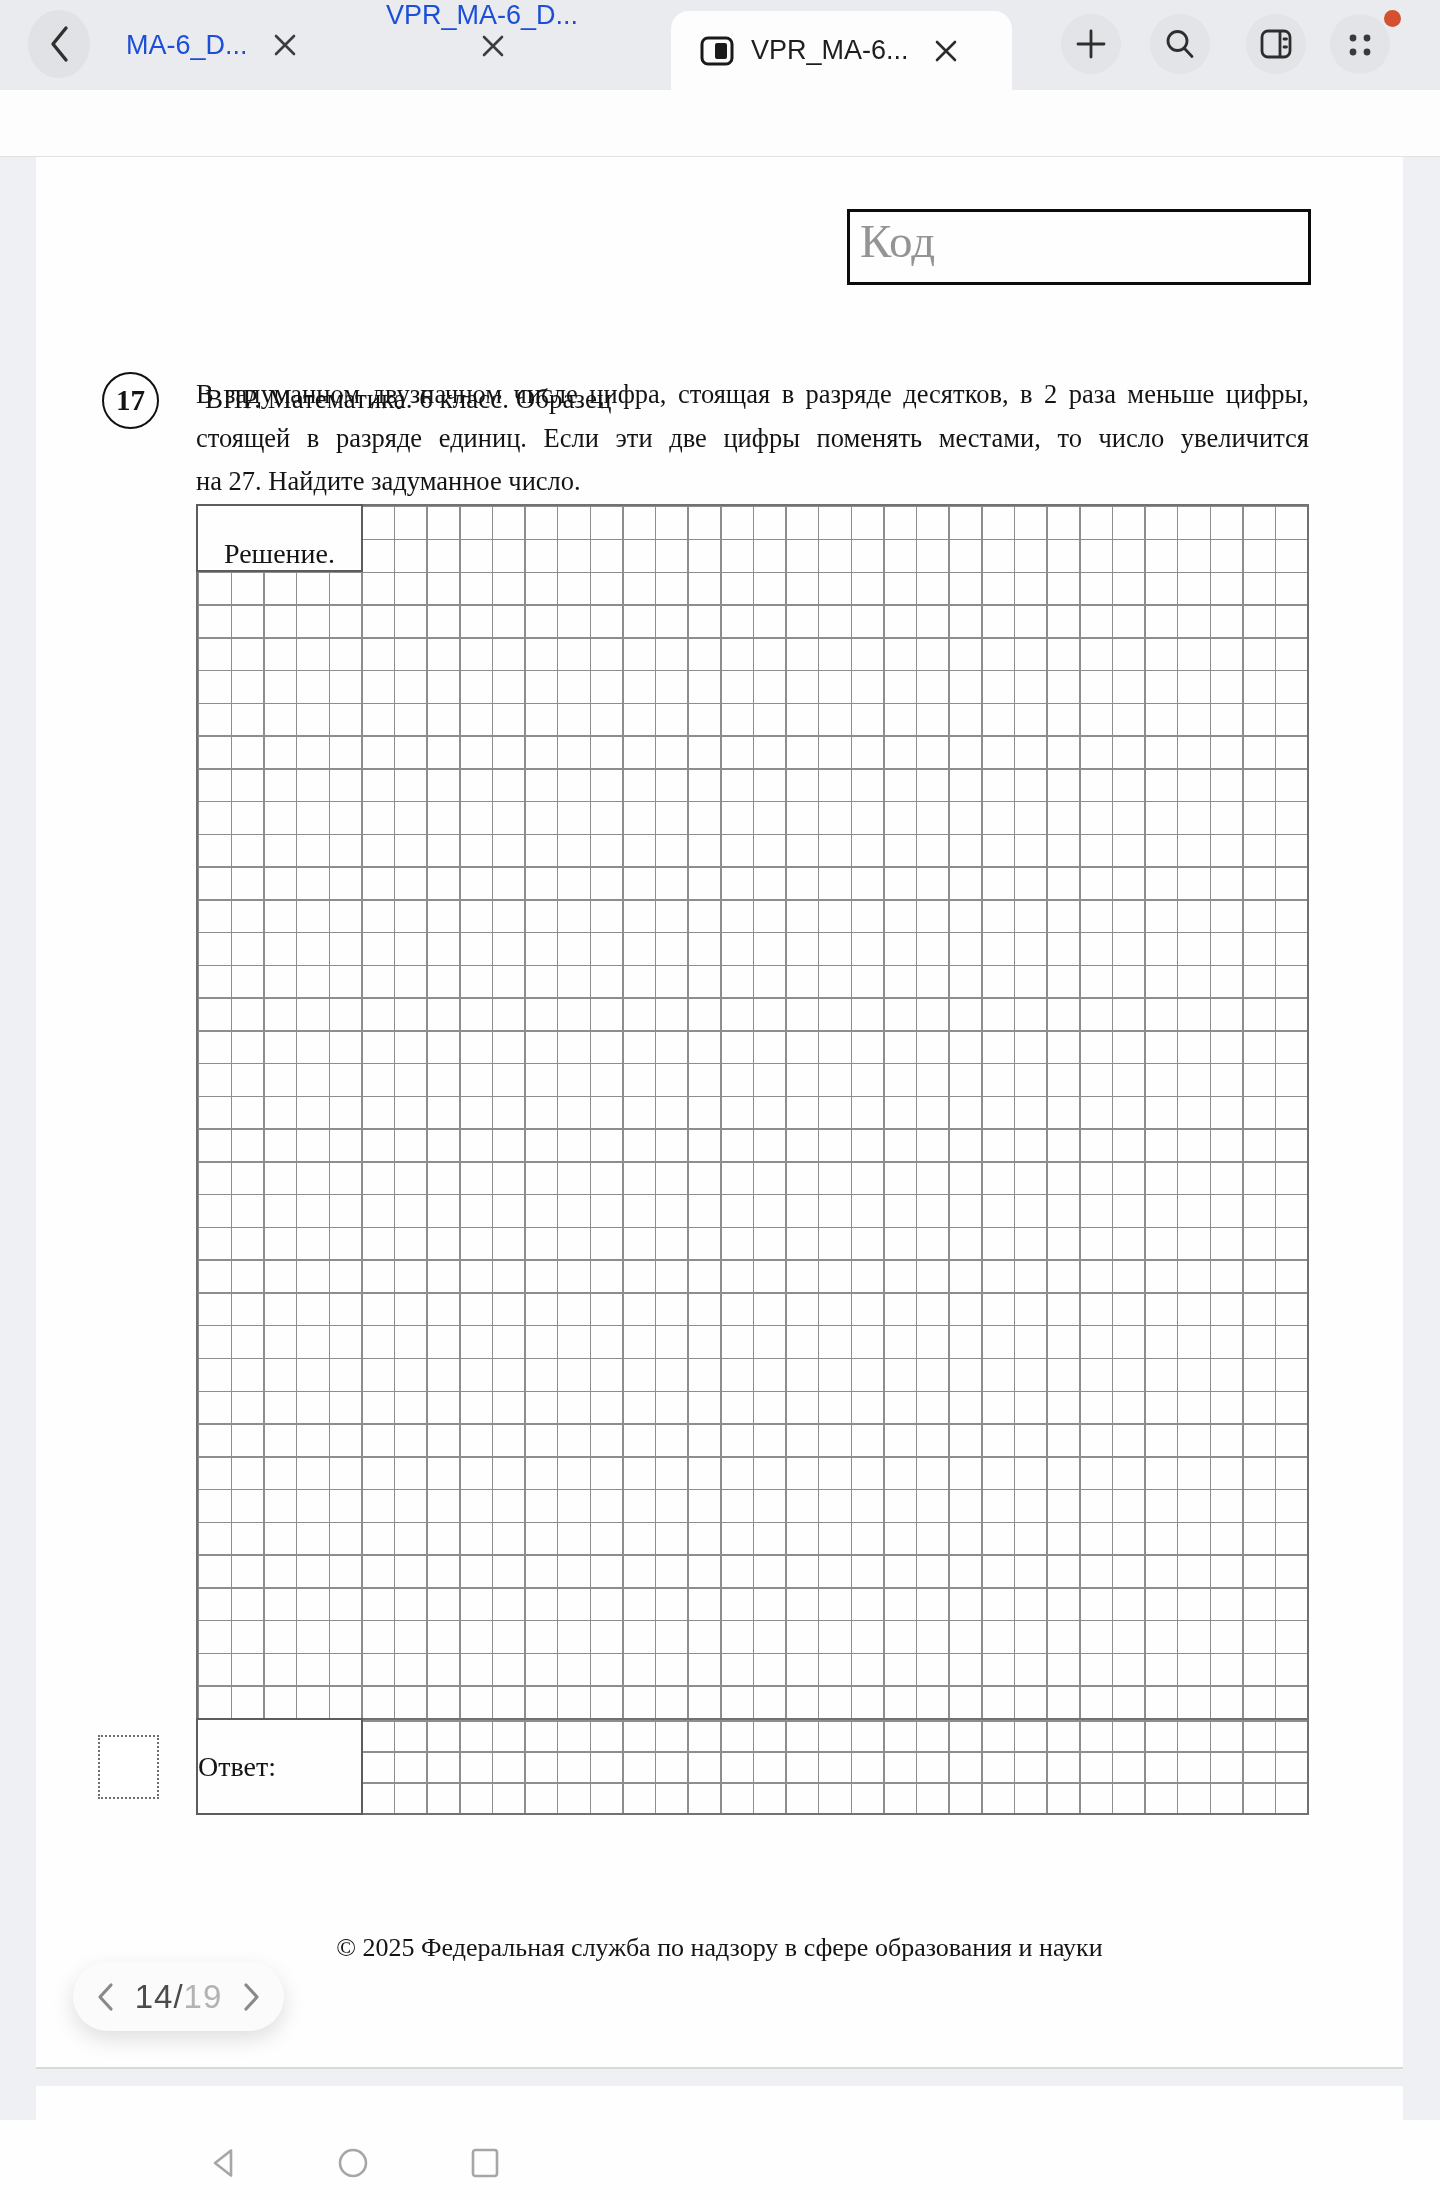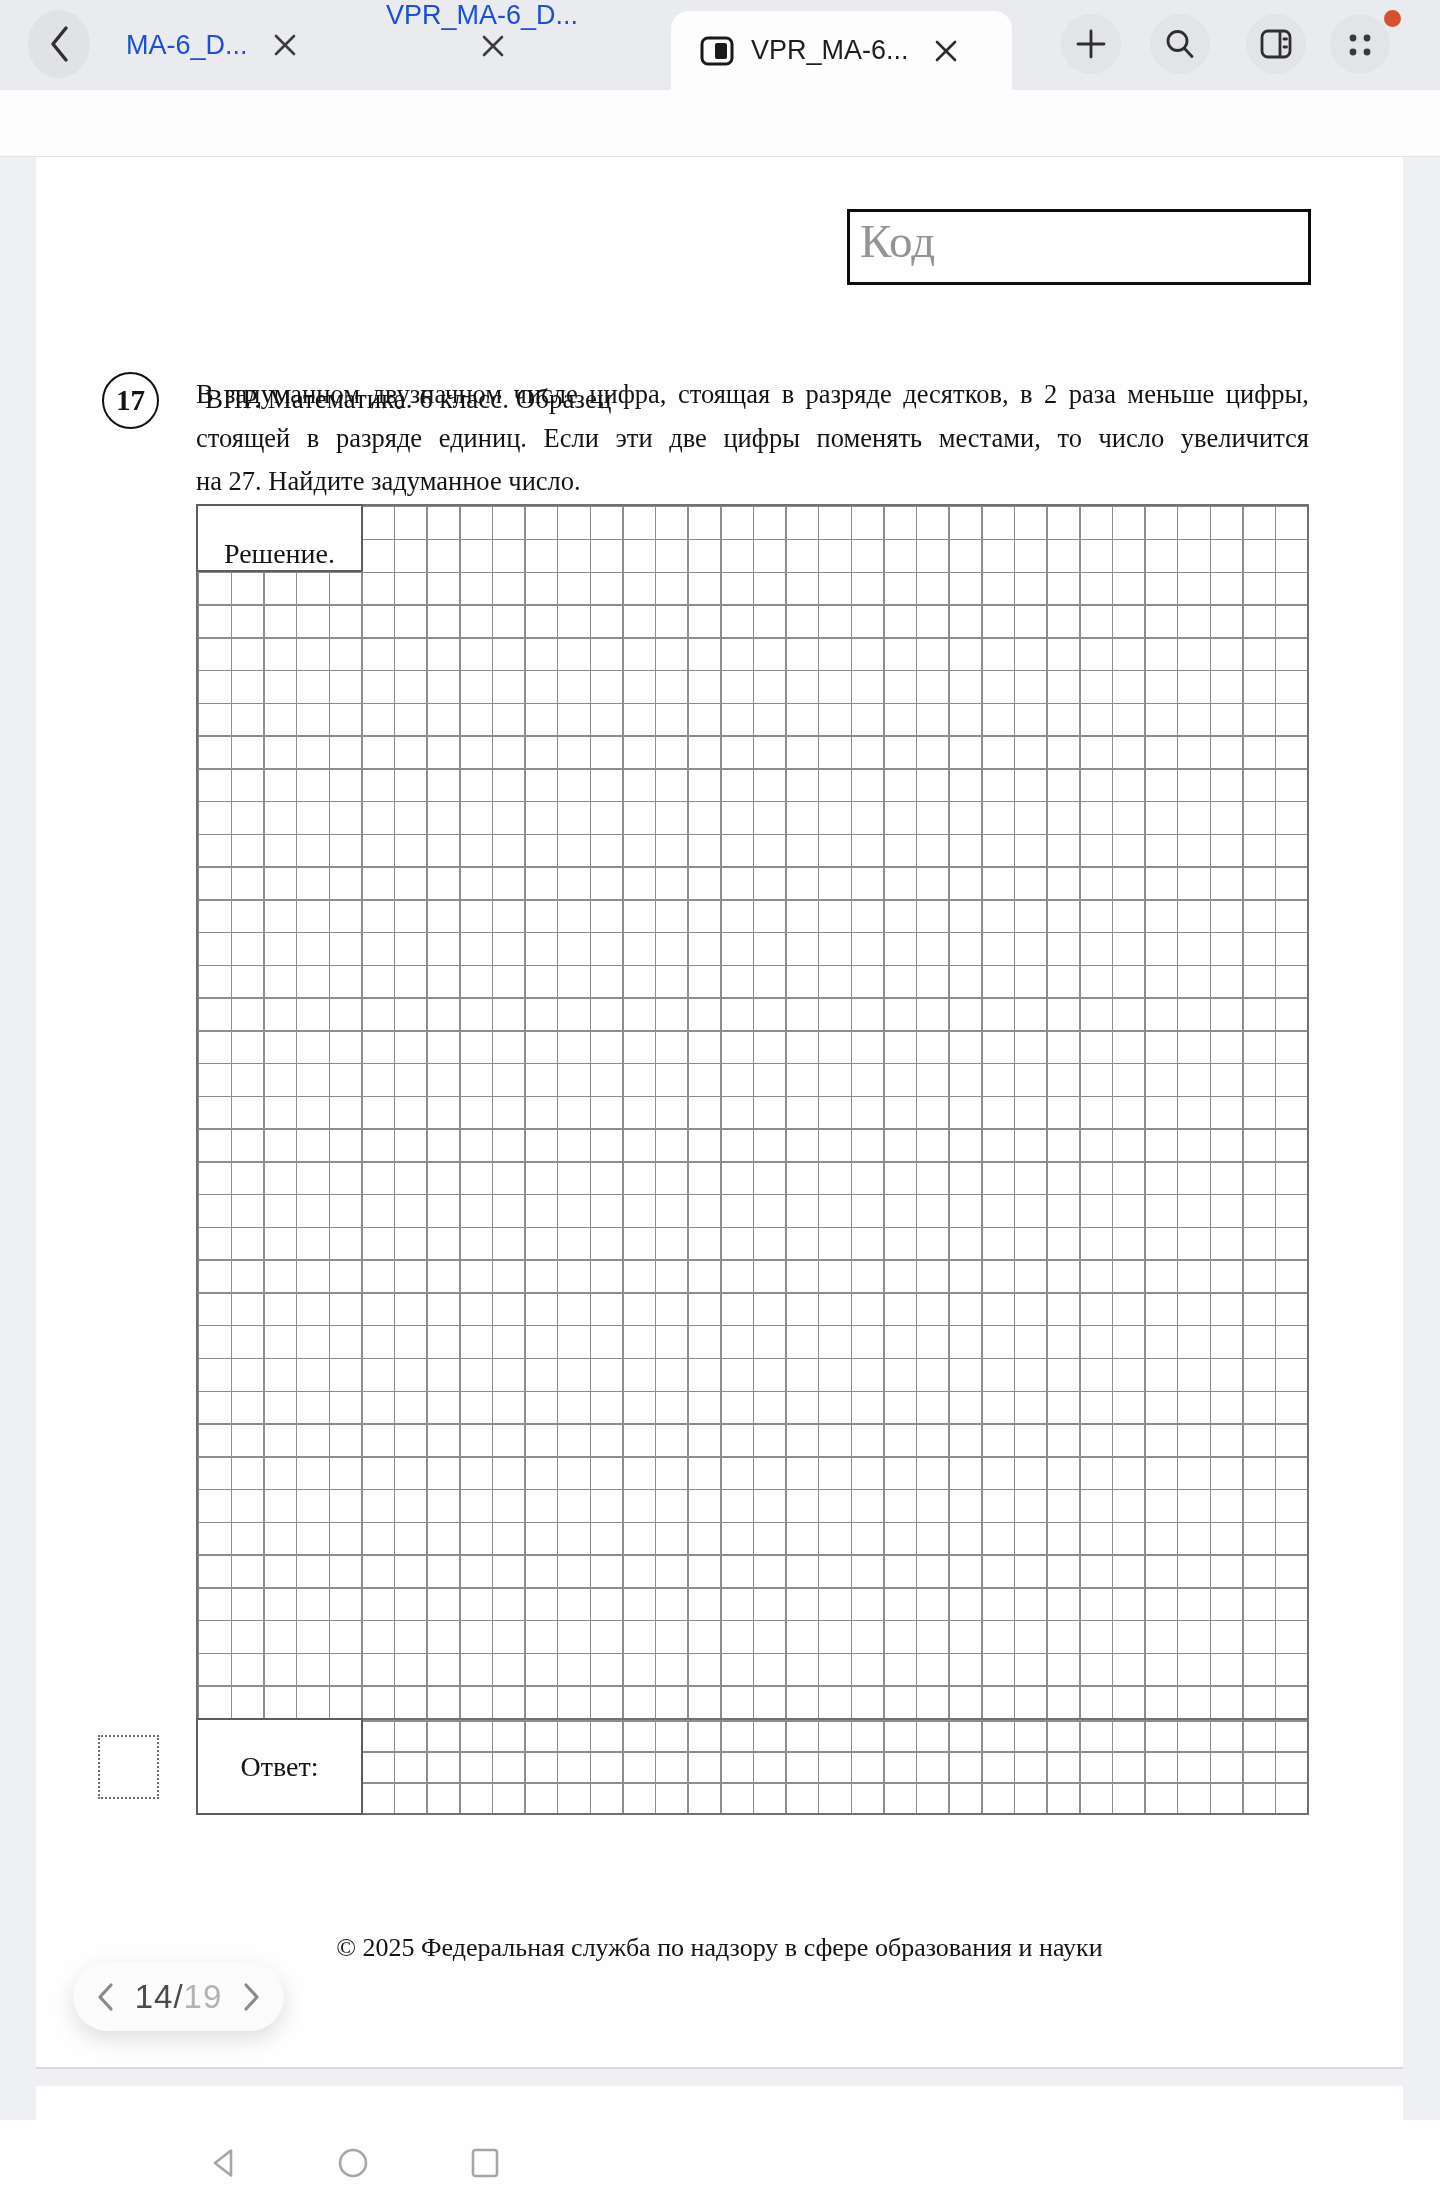--- a/index.html
+++ b/index.html
@@ -43,21 +43,21 @@
     background-image:
       repeating-linear-gradient(to right,#8d8d8d 0,#8d8d8d 1.5px,transparent 1.5px,transparent 32.63px),
       repeating-linear-gradient(to bottom,#8d8d8d 0,#8d8d8d 1.5px,transparent 1.5px,transparent 32.76px); }
   .solution-label { position:absolute; left:-2px; top:-2px; width:167px; height:68px; background:#fefefe;
     border:2px solid #5c5c5c; display:flex; align-items:flex-end; justify-content:center; font-size:28px; }
   .answer-box { position:absolute; left:160px; top:1561px; width:1113px; height:97px; border:2px solid #717171;
     background-image:
       repeating-linear-gradient(to right,#8d8d8d 0,#8d8d8d 1.5px,transparent 1.5px,transparent 32.63px),
       repeating-linear-gradient(to bottom,#8d8d8d 0,#8d8d8d 1.5px,transparent 1.5px,transparent 31.1px); }
   .answer-label { position:absolute; left:-2px; top:-2px; width:167px; height:97px; background:#fefefe;
-    border:2px solid #5c5c5c; display:flex; align-items:center; justify-content:center; font-size:28px; }
+    border:2px solid #5c5c5c; display:flex; align-items:center; font-size:28px; }
   .dashed-sq { position:absolute; left:62px; top:1578px; width:61px; height:64px; border:2px dotted #6e6e6e; background:#fff; }
   .doc-footer { position:absolute; left:0; top:1776px; width:100%; text-align:center; font-size:26px; }
 
   
   .pill { position:absolute; left:73px; top:1962px; width:211px; height:69px; border-radius:35px; background:#fbfbfc;
     box-shadow:0 8px 22px rgba(0,0,0,0.13); display:flex; align-items:center; justify-content:space-between;
     padding:0 22px; }
   .pill-text { font-size:33px; color:#4b4b4b; letter-spacing:1px; }
   .pill-total { color:#b3b3b3; }
 

